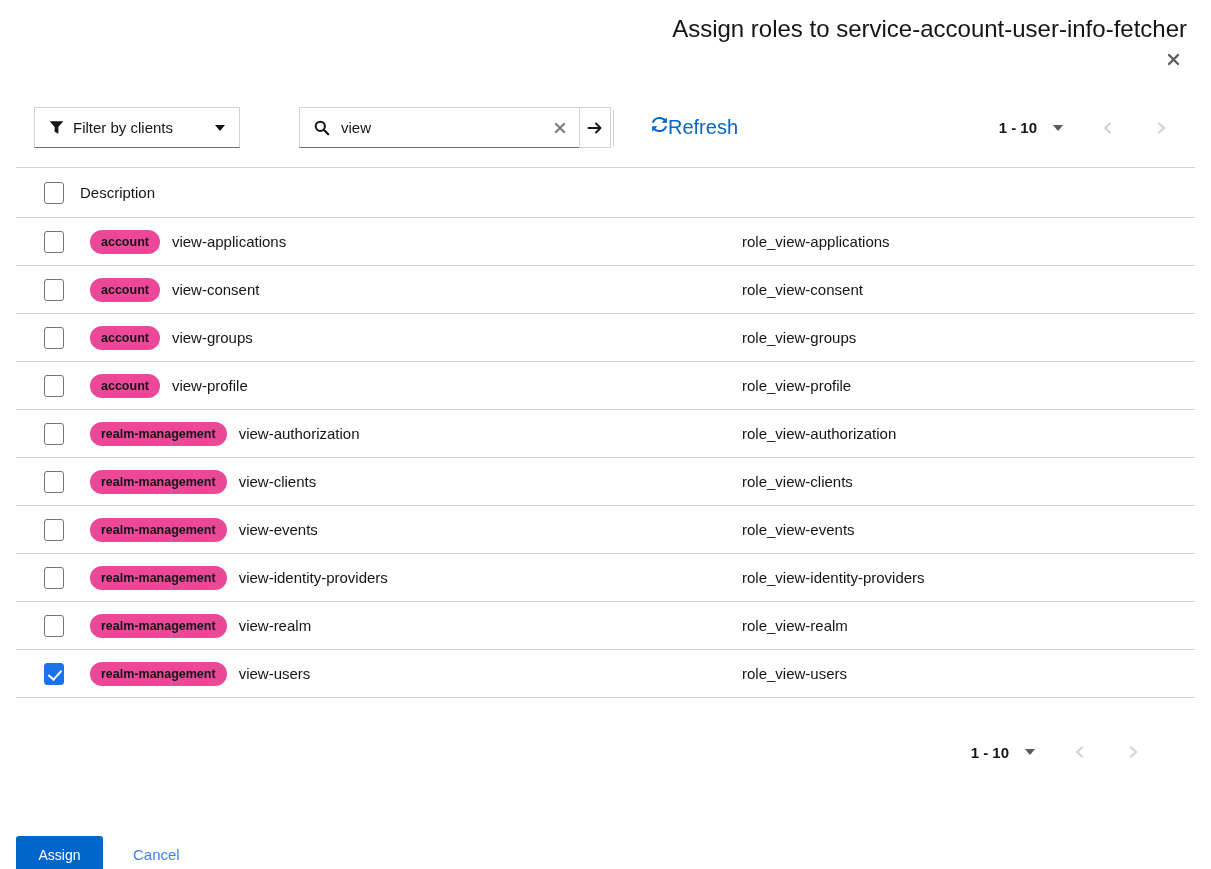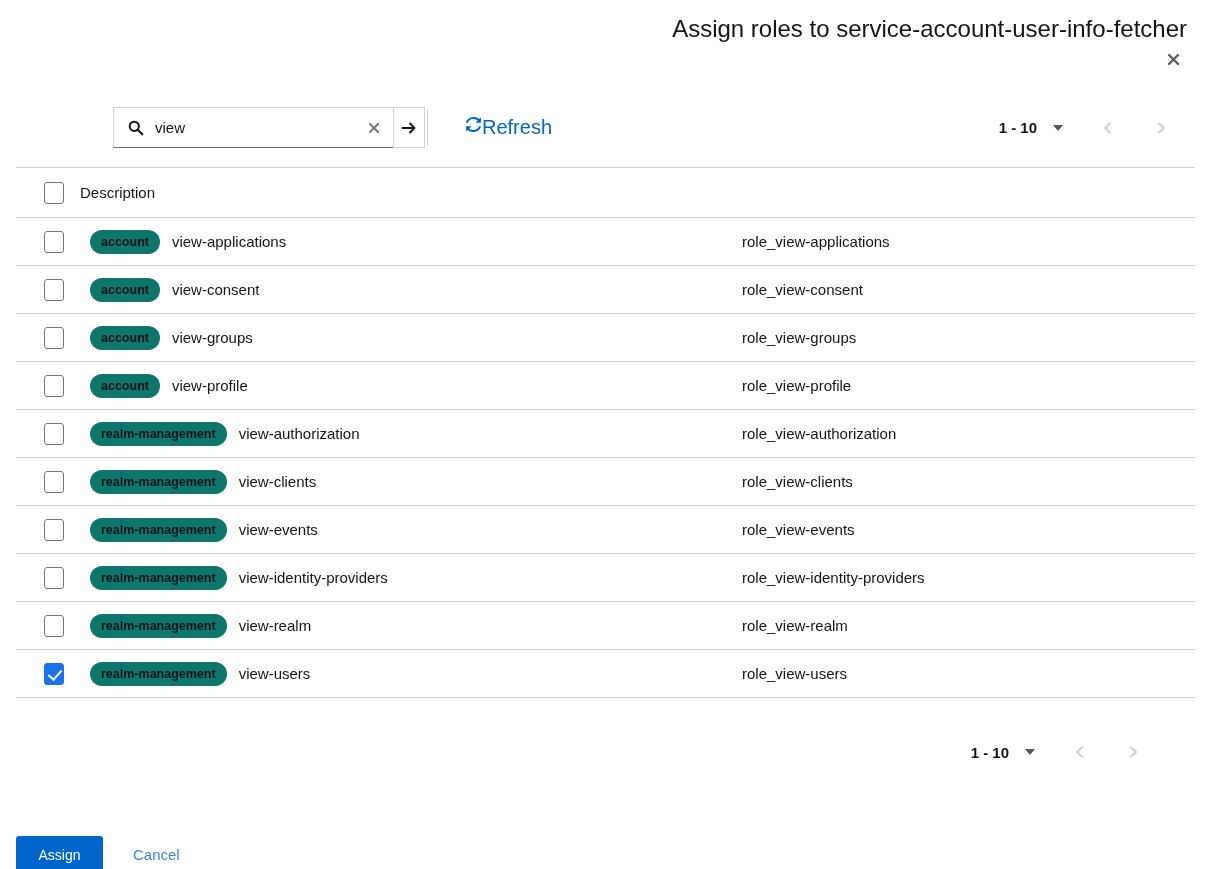--- a/index.html
+++ b/index.html
@@ -18,21 +18,21 @@
   .close-btn { background:none; border:none; padding:6px; cursor:pointer; display:flex; margin-top:2px; }
 
   
   .toolbar { display:flex; align-items:center; height:41px; margin:34px 42px 0 34px; }
   .filter-toggle {
     width:206px; height:41px; display:flex; align-items:center; justify-content:space-between;
     padding:0 14px; background:#fff; cursor:pointer; font-size:15px; color:#151515;
     border:1px solid #d2d2d2; border-bottom:1px solid #6a6e73;
   }
   .ft-left { display:flex; align-items:center; gap:9px; }
-  .search-group { display:flex; height:41px; width:334px; margin-left:40px;padding-left:39px; }
+  .search-group { display:flex; height:41px; width:334px; margin-left:20px;padding-left:39px; }
   .search-input-wrap {
     flex:1; display:flex; align-items:center; gap:9px; background:#fff;
     border:1px solid #d2d2d2; border-bottom-color:#6a6e73; border-right:none; padding:0 10px 0 14px;
   }
   .search-input { border:none; outline:none; flex:1; min-width:0; font-size:15px; color:#151515; font-family:"Liberation Sans",sans-serif; background:transparent; }
   .clear-btn { background:none; border:none; padding:2px; cursor:pointer; display:flex; }
   .search-submit { width:50px; background:#fff; border:1px solid #d2d2d2; display:flex; align-items:center; justify-content:center; cursor:pointer; }
   .toolbar-divider { width:1px; height:36px; background:#d2d2d2; margin-left:19px; }
   .refresh-btn { margin-left:37px; display:flex; align-items:flex-start; background:none; border:none; padding:0; color:#0066cc; font-size:20px; cursor:pointer; }
 
@@ -55,21 +55,21 @@
   .td-desc { font-size:15px; }
   .thead .td-desc { font-weight:400; }
   .checkbox { display:inline-block; width:20px; height:22px; background:#fff; border:1px solid #70757a; border-radius:3px; position:relative; cursor:pointer; }
   .checkbox.checked { background:#1a73e8; border-color:#1a73e8; }
   .checkbox.checked::after {
     content:""; position:absolute; left:6px; top:3px; width:6px; height:11px;
     border:solid #fff; border-width:0 2.5px 2.5px 0; transform:rotate(42deg);
   }
   .badge {
     display:inline-flex; align-items:center; height:24px; padding:0 11px;
-    background:#0f766e; border-radius:12px; font-size:12.5px; font-weight:600; color:#151515;
+    background:#ec4899; border-radius:12px; font-size:12.5px; font-weight:600; color:#151515;
   }
   .role-name { margin-left:12px; }
 
   
   .modal-footer { margin:59px 0 0 16px; display:flex; align-items:center; gap:30px; }
   .btn-primary { width:87px; height:37px; background:#0066cc; border:none; border-radius:3px; color:#fff; font-size:14px; cursor:pointer; }
   .btn-link { background:none; border:none; padding:0; color:#3b82f6; font-size:15px; cursor:pointer; }
 </style>
 </head>
 <body>
@@ -80,20 +80,29 @@
     <h1 class="title">Assign roles to service-account-user-info-fetcher</h1>
     <button class="close-btn" aria-label="Close">
       <svg width="15" height="15" viewBox="0 0 15 15">
         <path d="M3 3 L12 12 M12 3 L3 12" stroke="#5b5e62" stroke-width="2.4" stroke-linecap="round" fill="none"></path>
       </svg>
     </button>
   </div>
 
   <div class="toolbar">
 
+    <button class="filter-toggle">
+      <span class="ft-left">
+        <svg width="15" height="15" viewBox="0 0 16 16">
+          <path d="M0.7 1.2 H15.3 L10 7.5 V14.6 L6 12.6 V7.5 Z" fill="#151515"></path>
+        </svg>
+        <span>Filter by clients</span>
+      </span>
+      <span class="caret"></span>
+    </button>
 
     <div class="search-group">
       <div class="search-input-wrap">
         <svg width="16" height="16" viewBox="0 0 16 16">
           <circle cx="6.3" cy="6.3" r="4.6" stroke="#151515" stroke-width="2" fill="none"></circle>
           <path d="M9.8 9.8 L14.2 14.2" stroke="#151515" stroke-width="2.2" stroke-linecap="round"></path>
         </svg>
         <input class="search-input" type="text" value="view" style="">
         <button class="clear-btn" aria-label="Clear search">
           <svg width="14" height="14" viewBox="0 0 14 14">

